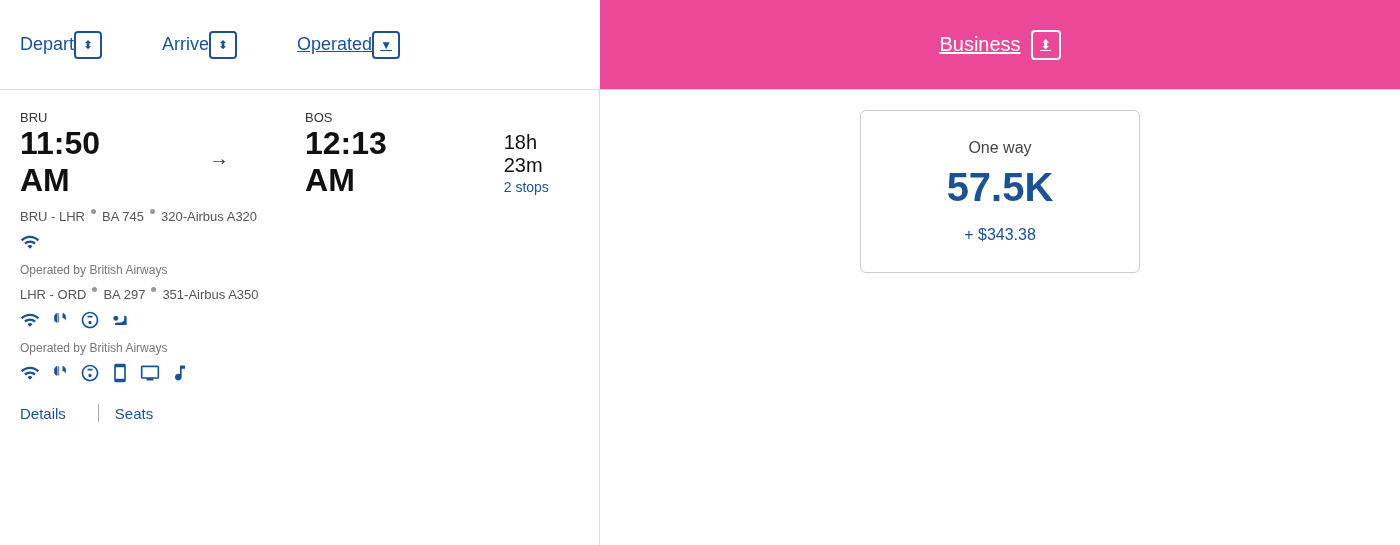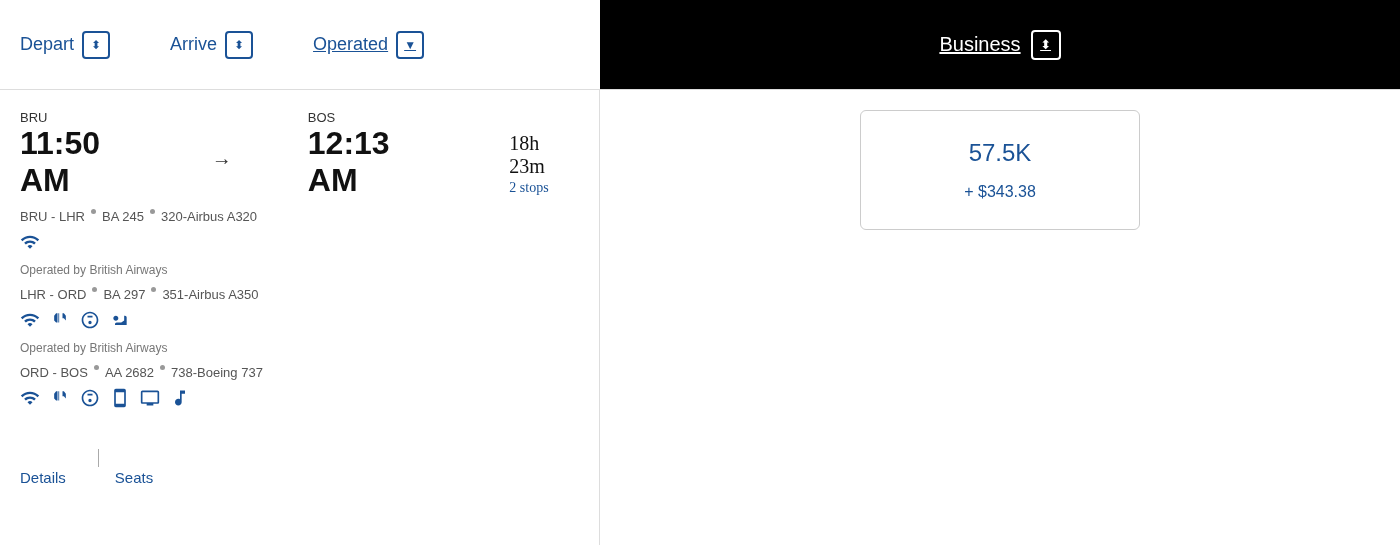--- a/index.html
+++ b/index.html
@@ -22,21 +22,20 @@
       display: flex;
       align-items: center;
       width: 600px;
       padding: 0 20px;
       gap: 60px;
     }
 
     .sort-btn {
       display: flex;
       align-items: center;
-      gap: 8px;
       color: #1a5296;
       font-size: 18px;
       font-weight: 500;
       background: none;
       border: none;
       cursor: pointer;
     }
 
     .sort-btn.underlined {
       text-decoration: underline;
@@ -49,21 +48,21 @@
       border: 2px solid #1a5296;
       border-radius: 4px;
       width: 28px;
       height: 28px;
       font-size: 12px;
       color: #1a5296;
     }
 
     .top-bar-right {
       flex: 1;
-      background: #000000;
+      background: #ec4899;
       height: 100%;
       display: flex;
       align-items: center;
       justify-content: center;
     }
 
     .business-btn {
       display: flex;
       align-items: center;
       gap: 10px;
@@ -135,21 +134,20 @@
       color: #333;
       margin: 0 12px;
       align-self: center;
       margin-top: 8px;
     }
 
     .duration-section {
       margin-left: 20px;
       display: flex;
       flex-direction: column;
-      font-family: Liberation Serif, serif;
     }
 
     .duration-time {
       font-size: 20px;
       font-weight: 500;
       color: #111;
       margin-top: 6px;
     }
 
     .stops-label {
@@ -198,21 +196,20 @@
     }
 
     .bottom-link {
       color: #1a5296;
       font-size: 15px;
       font-weight: 500;
       background: none;
       border: none;
       cursor: pointer;
       padding: 0 16px 0 0;
-      margin-top: 40px;
     }
 
     .bottom-link:first-child {
       padding-left: 0;
     }
 
     .link-divider {
       width: 1px;
       height: 18px;
       background: #aaa;
@@ -236,22 +233,22 @@
       background: #fff;
     }
 
     .one-way-label {
       font-size: 16px;
       color: #444;
       margin-bottom: 8px;
     }
 
     .price-main {
-      font-size: 24px;
-      font-weight: 400;
+      font-size: 40px;
+      font-weight: 700;
       color: #1a5296;
     }
 
     .price-sub {
       font-size: 16px;
       color: #1a5296;
       margin-top: 16px;
     }
 
     .icon-svg {
@@ -304,21 +301,21 @@
       <div class="duration-section">
         <span class="airport-code">&nbsp;</span>
         <span class="duration-time">18h 23m</span>
         <span class="stops-label">2 stops</span>
       </div>
     </div>
 
     <div class="segment-row">
       <span>BRU - LHR</span>
       <span class="dot-sep"></span>
-      <span>BA 245</span>
+      <span>BA 745</span>
       <span class="dot-sep"></span>
       <span>320-Airbus A320</span>
     </div>
     <div class="amenities-row">
       <span title="WiFi">
         <svg class="icon-svg" viewBox="0 0 24 24">
             <path d="M1 9l2 2c5-5 13-5 18 0l2-2C16.93 2.93 7.08 2.93 1 9zm8 8l3 3 3-3a4.237 4.237 0 00-6 0zm-4-4l2 2a7 7 0 0110 0l2-2C15.14 9.14 8.87 9.14 5 13z" fill="#1a5296"></path>
           </svg>
       </span>
     </div>
@@ -348,27 +345,20 @@
           </svg>
       </span>
       <span title="Seat">
         <svg class="icon-svg" viewBox="0 0 24 24">
             <path d="M7 13c1.66 0 3-1.34 3-3S8.66 7 7 7s-3 1.34-3 3 1.34 3 3 3zm12-6h-2v5.56L13.5 15H8c-1.1 0-2 .9-2 2v1h14V9c0-1.1-.9-2-2-2z" fill="#1a5296"></path>
           </svg>
       </span>
     </div>
     <div class="operated-by">Operated by British Airways</div>
 
-    <div class="segment-row">
-      <span>ORD - BOS</span>
-      <span class="dot-sep"></span>
-      <span>AA 2682</span>
-      <span class="dot-sep"></span>
-      <span>738-Boeing 737</span>
-    </div>
     <div class="amenities-row">
       <span title="WiFi">
         <svg class="icon-svg" viewBox="0 0 24 24">
             <path d="M1 9l2 2c5-5 13-5 18 0l2-2C16.93 2.93 7.08 2.93 1 9zm8 8l3 3 3-3a4.237 4.237 0 00-6 0zm-4-4l2 2a7 7 0 0110 0l2-2C15.14 9.14 8.87 9.14 5 13z" fill="#1a5296"></path>
           </svg>
       </span>
       <span title="Power">
         <svg class="icon-svg" viewBox="0 0 24 24">
             <path d="M16.67 4H15v6h1.67l2.33 2.67V7L16.67 4zM9 4H7.33L5 7v5.67L7.33 15H9V4zm1 0v11h1V4h-1z" fill="#1a5296"></path>
           </svg>
@@ -397,17 +387,18 @@
 
     <div class="bottom-links">
       <button class="bottom-link">Details</button>
       <div class="link-divider"></div>
       <button class="bottom-link">Seats</button>
     </div>
   </div>
 
   <div class="price-panel">
     <div class="price-card">
+      <div class="one-way-label">One way</div>
       <div class="price-main">57.5K</div>
       <div class="price-sub">+ $343.38</div>
     </div>
   </div>
 </div>
 
 </body></html>

